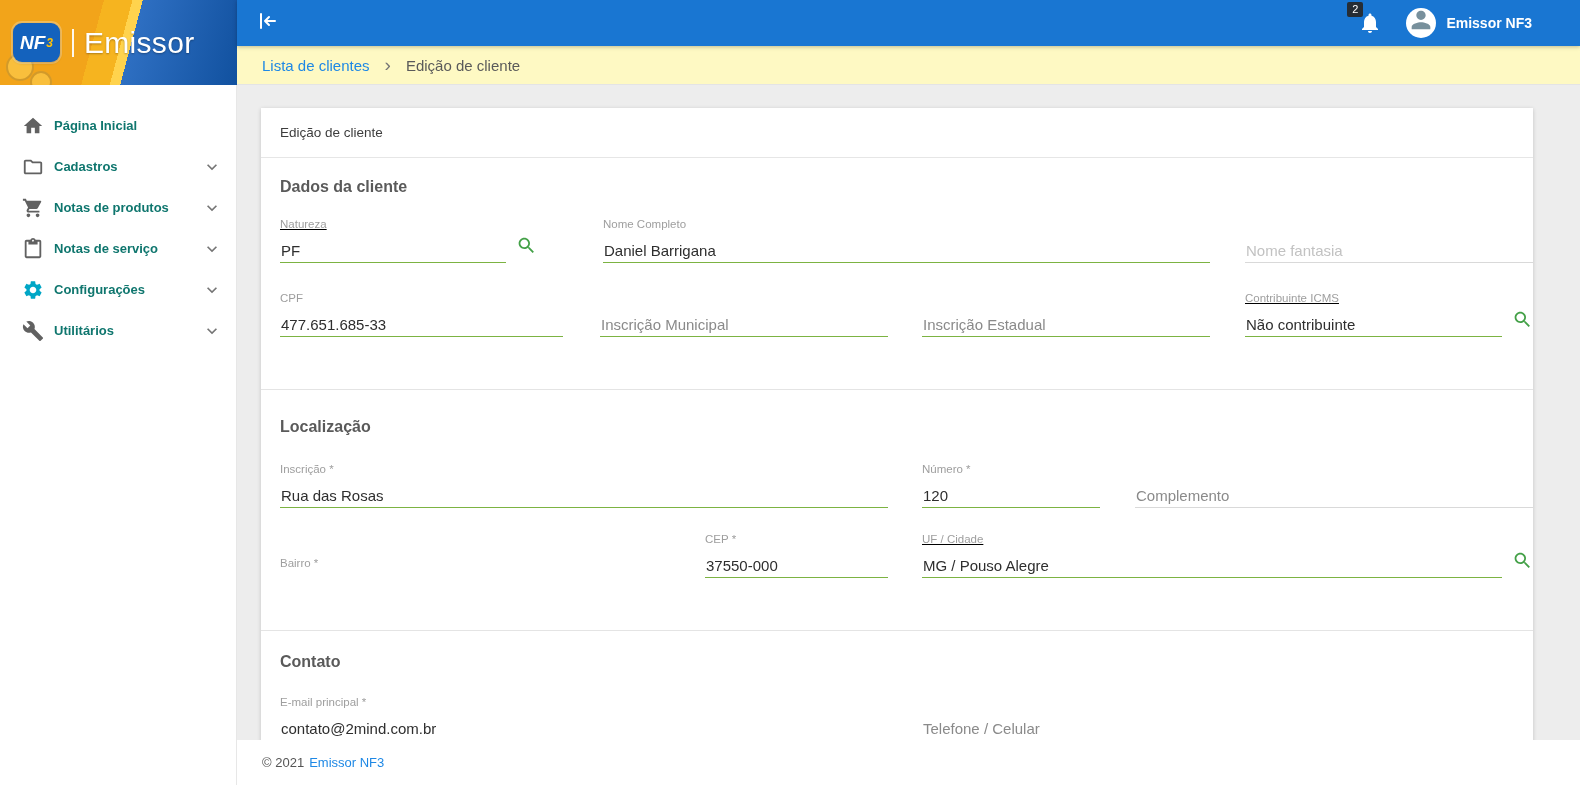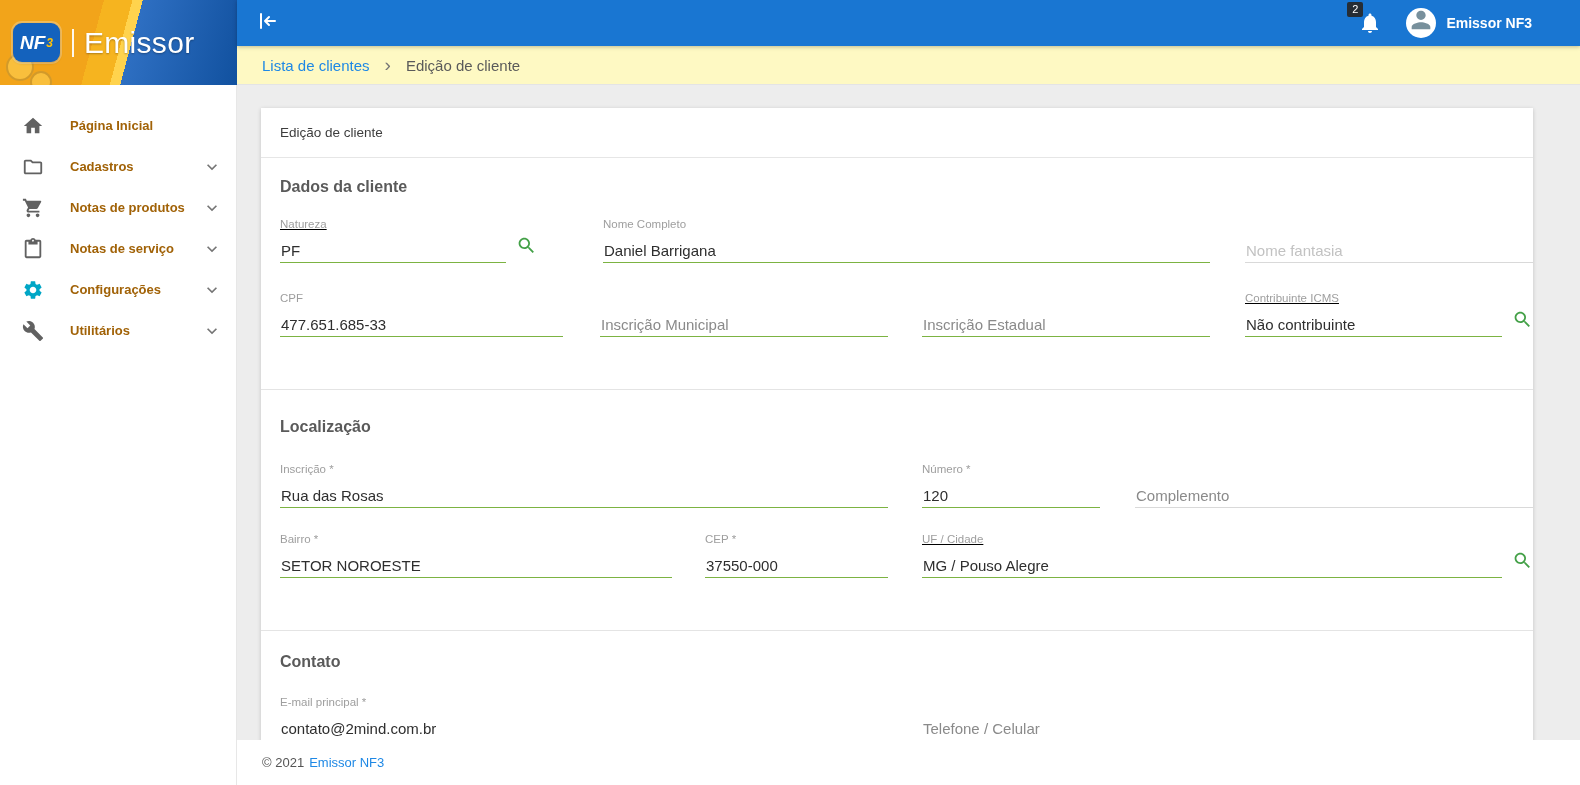--- a/index.html
+++ b/index.html
@@ -63,21 +63,21 @@
 
   
   .sidebar{
     position:absolute; left:0; top:85px; width:237px; height:700px;
     background:#fff; border-right:1px solid #e7e7e7; padding-top:20px; z-index:3;
   }
   .side-item{ height:41px; display:flex; align-items:center; padding:0 14px 0 22px; cursor:pointer; }
   .s-icon{ width:22px; height:22px; display:flex; color:#616161; flex:none; }
   .s-icon.teal{ color:#00a6c6; }
   .s-icon svg{ width:22px; height:22px; fill:currentColor; }
-  .s-label{ margin-left:26px; font-size:13px; font-weight:600; color:#a16207; flex:1; }
+  .s-label{ margin-left:10px; font-size:13px; font-weight:600; color:#0f766e; flex:1; }
   .chev{ width:20px; height:20px; display:flex; color:#757575; flex:none; }
   .chev svg{ width:20px; height:20px; fill:currentColor; }
 
   
   .main{ position:absolute; left:237px; top:85px; width:1343px; height:700px; background:#ededed; }
   .card{
     position:absolute; left:24px; top:23px; width:1272px; height:640px;
     background:#fff; box-shadow:0 1px 4px rgba(0,0,0,.18); overflow:hidden; z-index:1;
   }
   .card-header{
@@ -313,21 +313,20 @@
             <input type="text" spellcheck="false" value="120" style="">
           </div>
           <div class="field gray" style="flex:1;">
             <label></label>
             <input type="text" spellcheck="false" placeholder="Complemento" style="">
           </div>
         </div>
         <div class="frow mb52">
           <div class="field" style="width:392px; margin-right:33px;">
             <label>Bairro *</label>
-            <input type="text" spellcheck="false" value="SETOR NOROESTE" style="">
           </div>
           <div class="field" style="width:183px; margin-right:34px;">
             <label>CEP *</label>
             <input type="text" spellcheck="false" value="37550-000" style="">
           </div>
           <div class="fgroup" style="flex:1;">
             <div class="field">
               <label>UF / Cidade</label>
               <input type="text" spellcheck="false" value="MG / Pouso Alegre" style="">
             </div>

